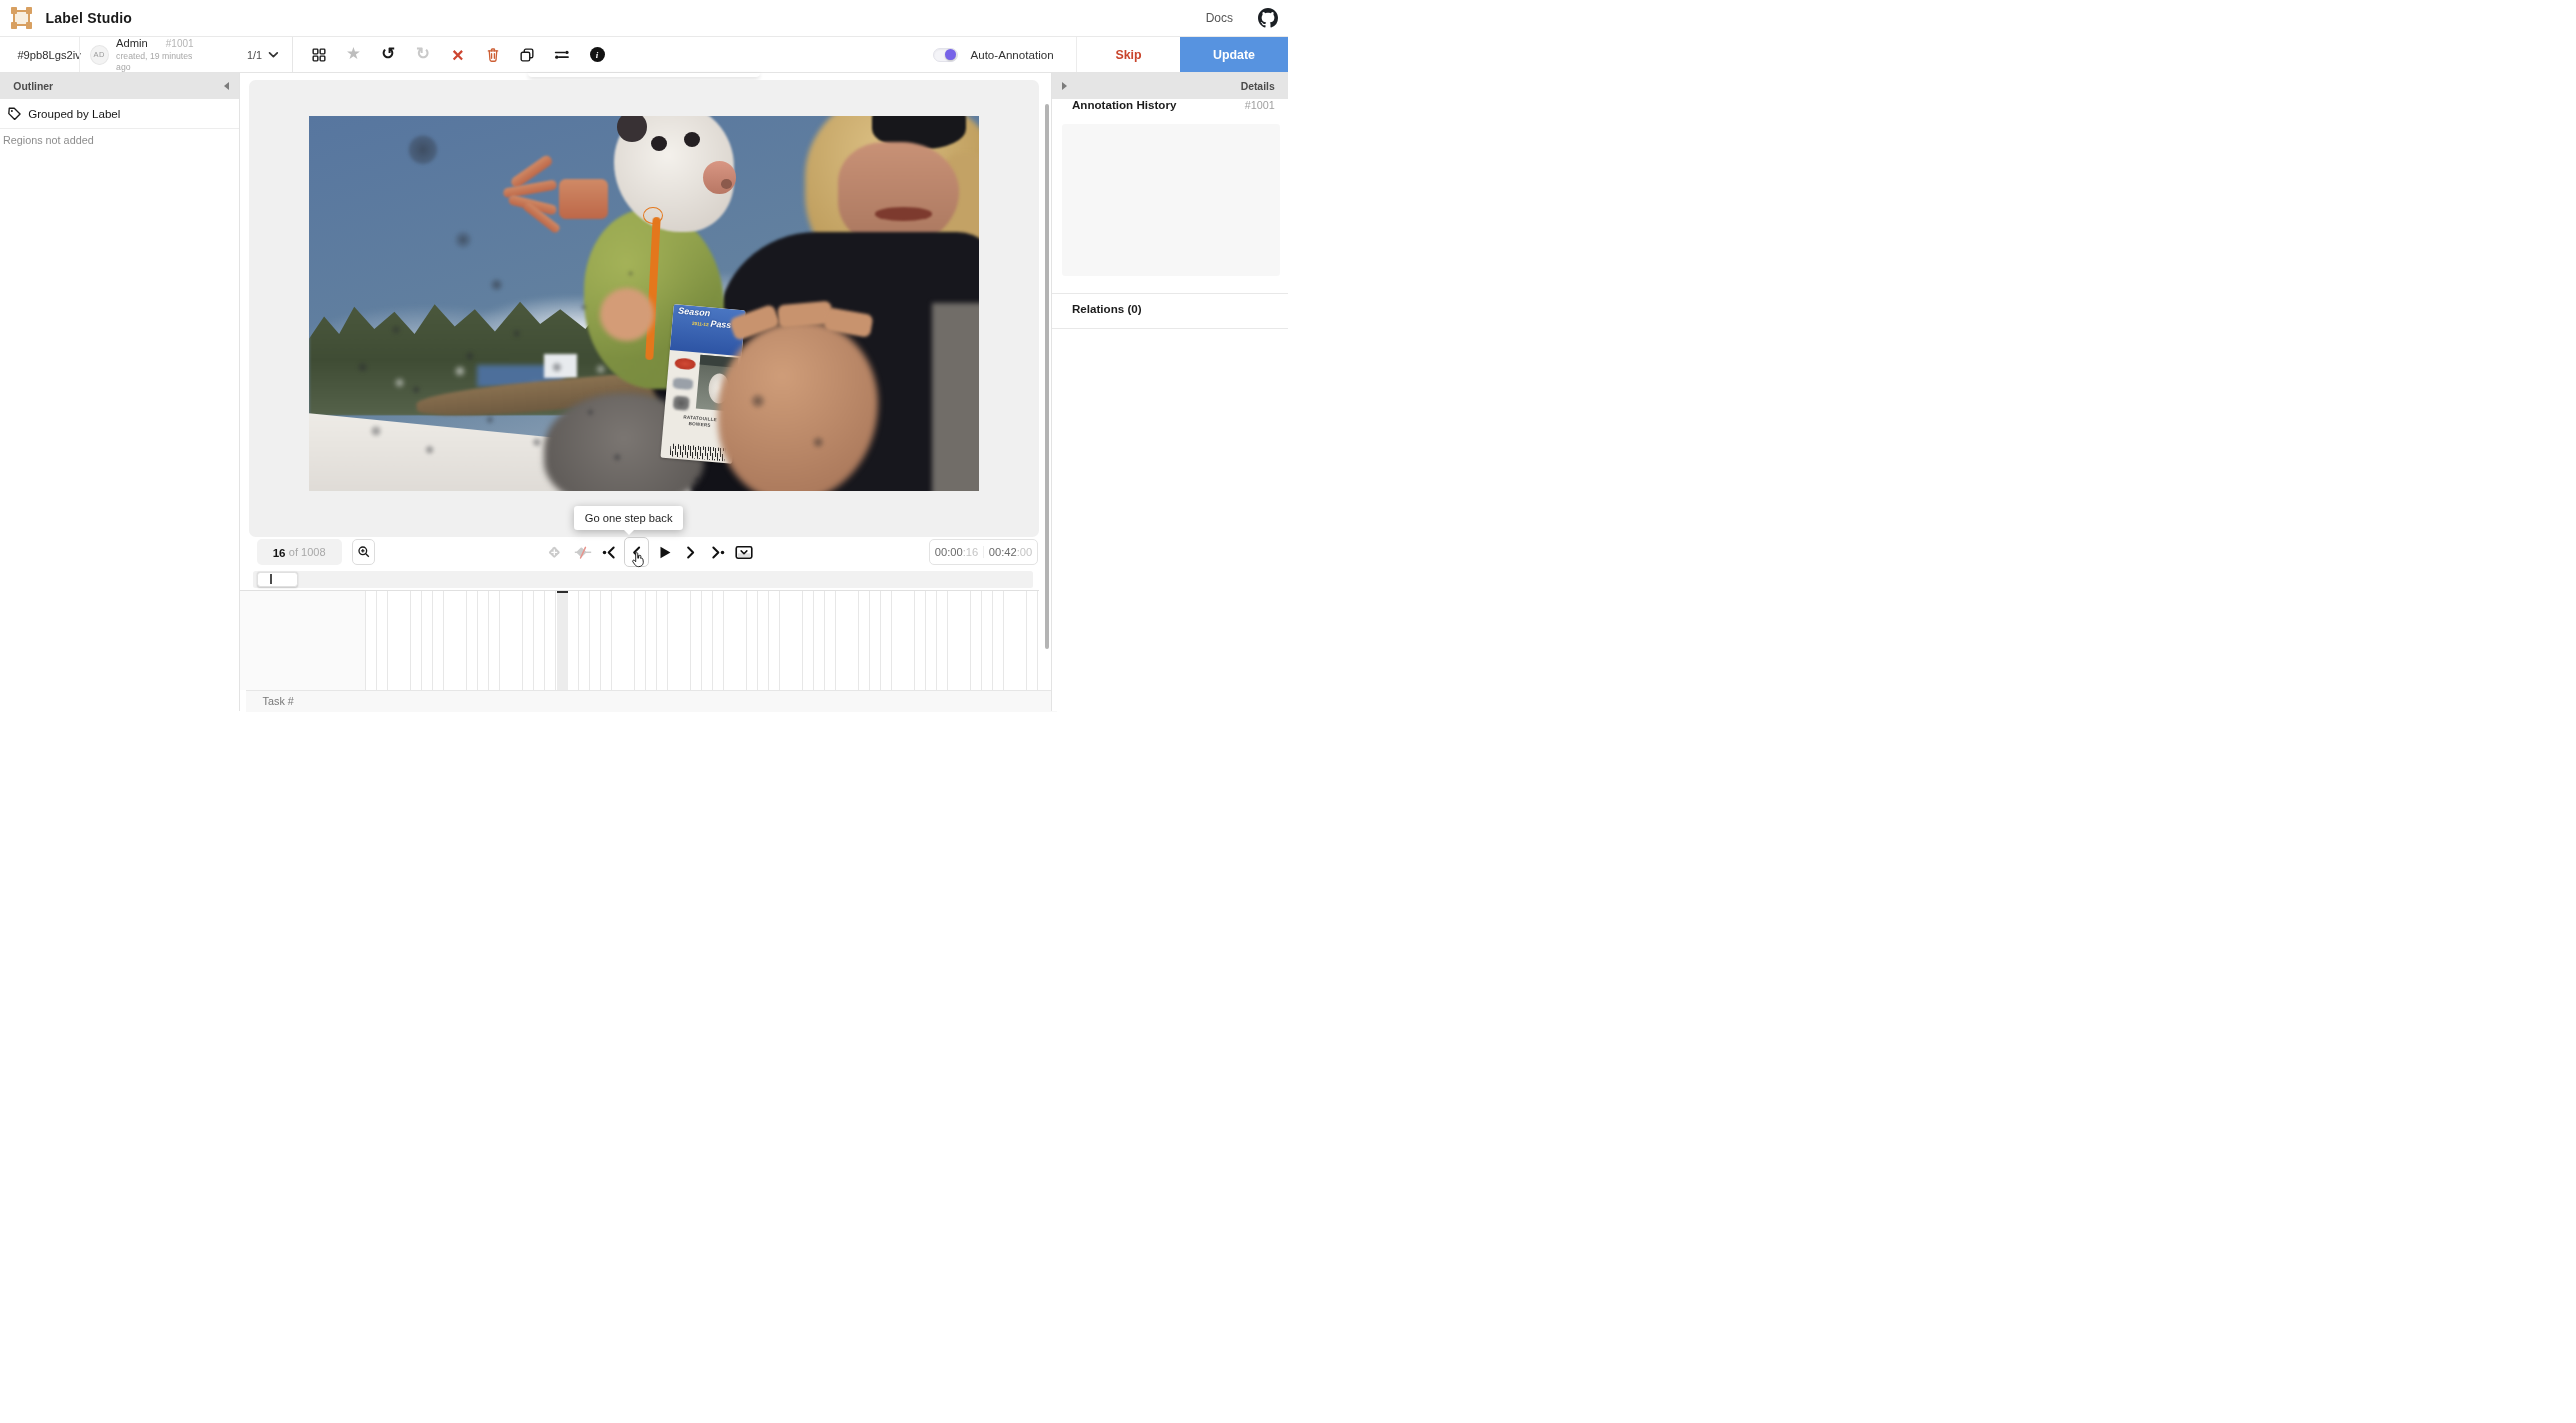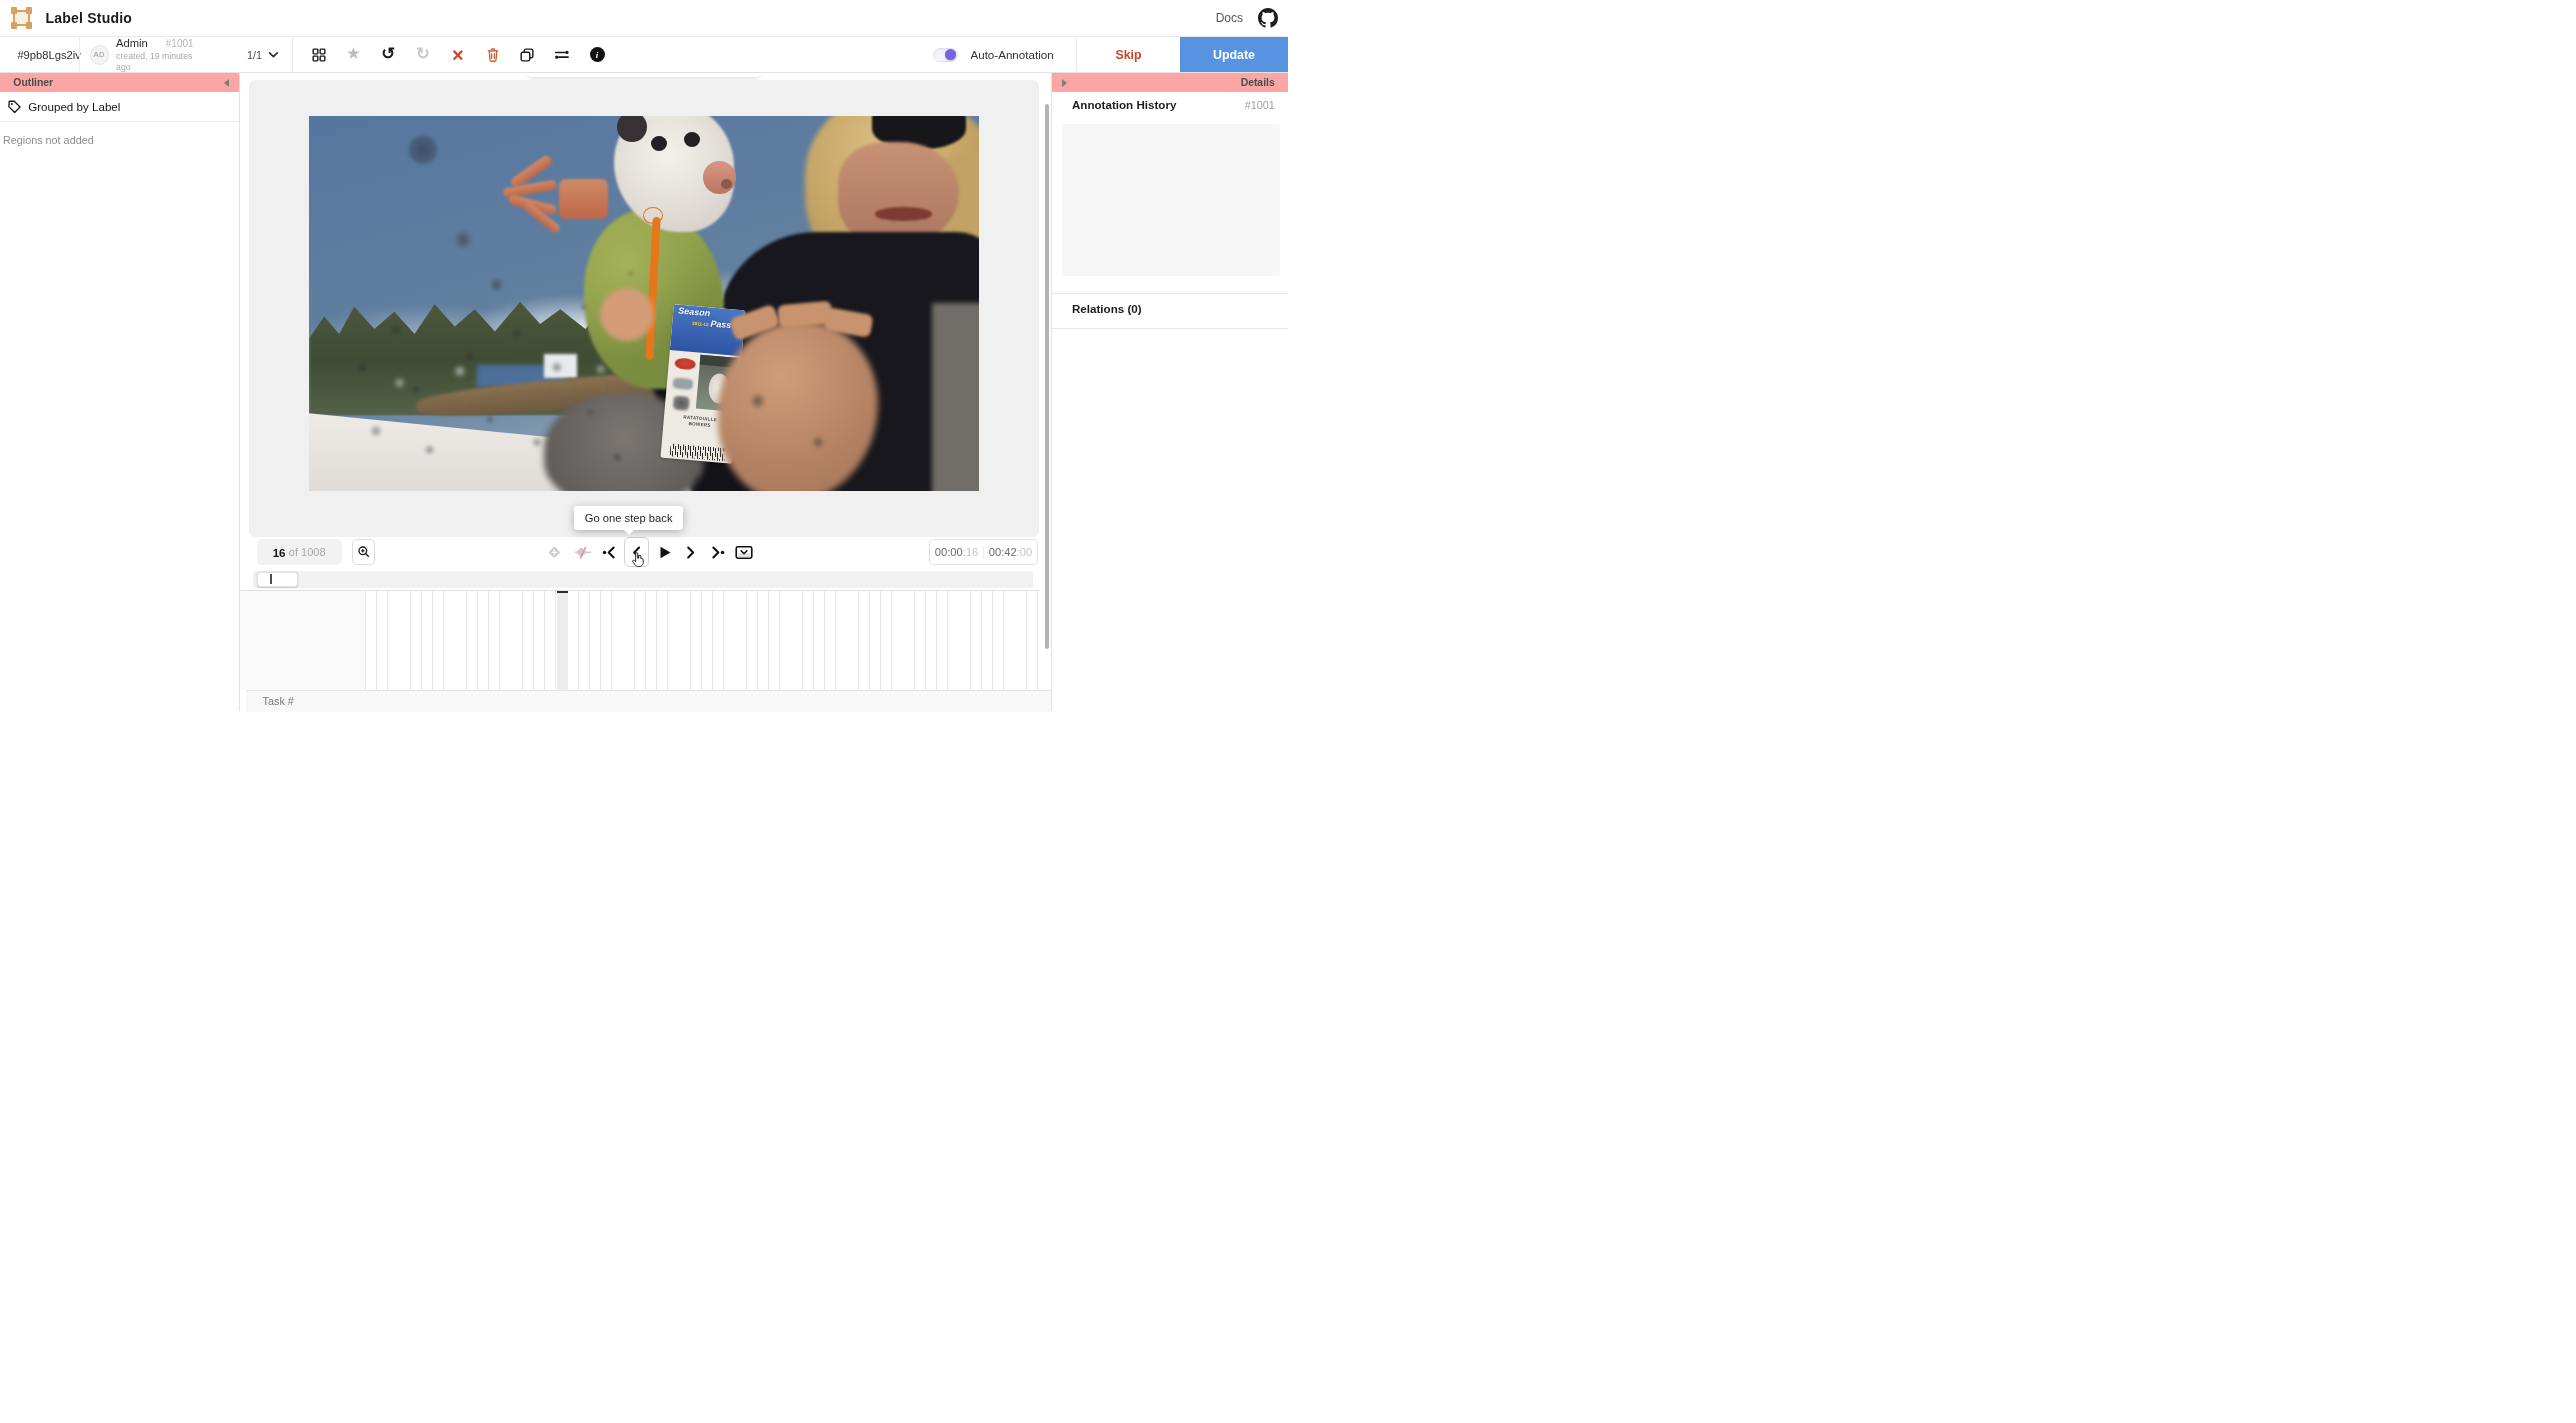--- a/index.html
+++ b/index.html
@@ -8,21 +8,21 @@
   .app { width:1288px; height:712px; position:relative; }
 
   
   .topbar { height:37px; display:flex; align-items:center; padding:0 10px 0 10.8px;
     border-bottom:0.8px solid #e9e9e9; background:#fff; }
   .logo { width:21.5px; height:21.5px; position:relative; flex:0 0 auto; }
   .logo .frame { position:absolute; inset:2.5px; border:2.5px solid #d8a061; background:#f8efe0; }
   .logo .c { position:absolute; width:6.6px; height:6.6px; background:#d8a061; border-radius:0.8px; }
   .logo .c1{left:0;top:0} .logo .c2{right:0;top:0} .logo .c3{left:0;bottom:0} .logo .c4{right:0;bottom:0}
   .app-title { font-size:14px; font-weight:bold; margin-left:13.3px; letter-spacing:0.2px; }
-  .topbar-right { margin-left:auto; display:flex; align-items:center; gap:15px; }
+  .topbar-right { margin-left:auto; display:flex; align-items:center; gap:25px; }
   .docs-link { font-size:12px; color:#555; cursor:pointer; }
   .gh-btn { width:20px; height:20px; display:flex; align-items:center; justify-content:center; cursor:pointer; }
 
   
   .toolbar { height:36px; display:flex; align-items:stretch; border-bottom:0.8px solid #e4e4e4; background:#fff; }
   .tb-left { width:293px; display:flex; align-items:center; border-right:0.8px solid #e6e6e6; flex:0 0 auto; }
   .task-id { width:79px; padding-left:17.4px; font-size:11.2px; color:#2e2e2e; }
   .tb-div { width:0.8px; align-self:stretch; background:#ececec; }
   .annot-sel { display:flex; align-items:center; padding:0 8.3px 0 10px; cursor:pointer; flex:1; }
   .avatar { width:20px; height:20px; border-radius:50%; background:#f3f3f3; border:0.8px solid #e6e6e6;
@@ -54,21 +54,21 @@
   .skip-btn { width:104px; border:none; border-left:0.8px solid #ececec; background:#fff; color:#c9452c;
     font-size:12.4px; font-weight:600; cursor:pointer; font-family:inherit; }
   .update-btn { width:108px; border:none; background:#5793e0; color:#fff; font-size:12.4px;
     font-weight:600; cursor:pointer; font-family:inherit; }
 
   
   .content { position:relative; display:flex; height:638px; }
 
   
   .outliner { width:240px; flex:0 0 auto; border-right:0.8px solid #e3e3e3; background:#fff; position:relative; }
-  .panel-head { height:19px; background:#fca5a5; display:flex; align-items:center; padding:0 10px 0 13.3px; }
+  .panel-head { height:26px; background:#e5e5e5; display:flex; align-items:center; padding:0 10px 0 13.3px; }
   .panel-title { font-size:10.4px; font-weight:600; color:#4c4c4c; }
   .tri-left { width:0; height:0; border:4.1px solid transparent; border-right:5.8px solid #7c7c7c; margin-left:auto; cursor:pointer; }
   .tri-right { width:0; height:0; border:4.1px solid transparent; border-left:5.8px solid #7c7c7c; cursor:pointer; }
   .grouped-row { height:30px; display:flex; align-items:center; border-bottom:0.8px solid #ededed;
     padding-left:8.3px; cursor:pointer; }
   .grouped-label { font-size:11.6px; color:#161616; margin-left:6.6px; font-weight:500; }
   .empty-msg { position:absolute; left:3px; top:61px; font-size:10.8px; color:#8d8d8d; }
 
   
   .main { width:811px; flex:0 0 auto; position:relative; background:#fff; }

